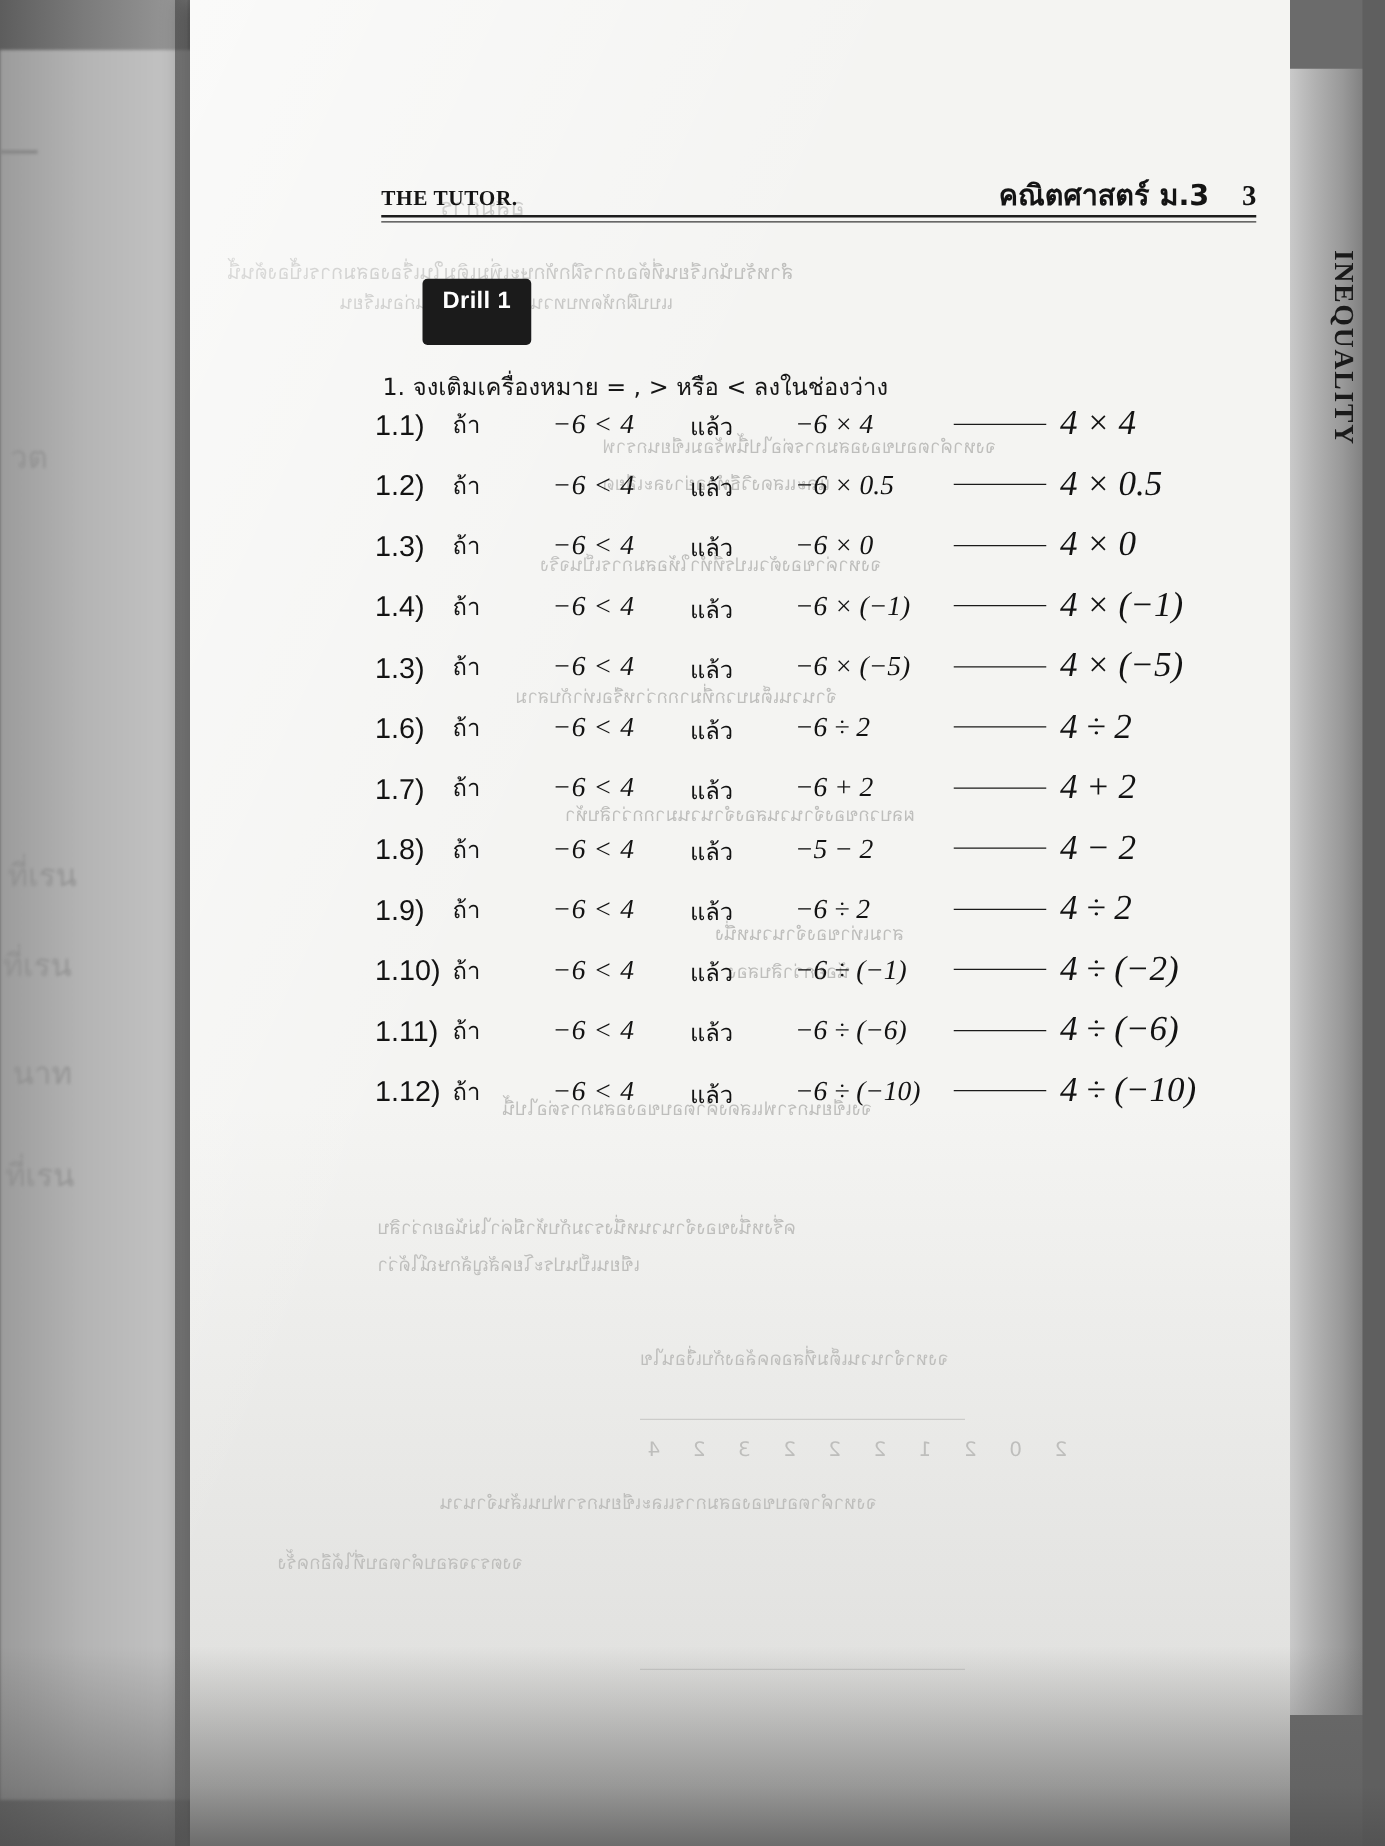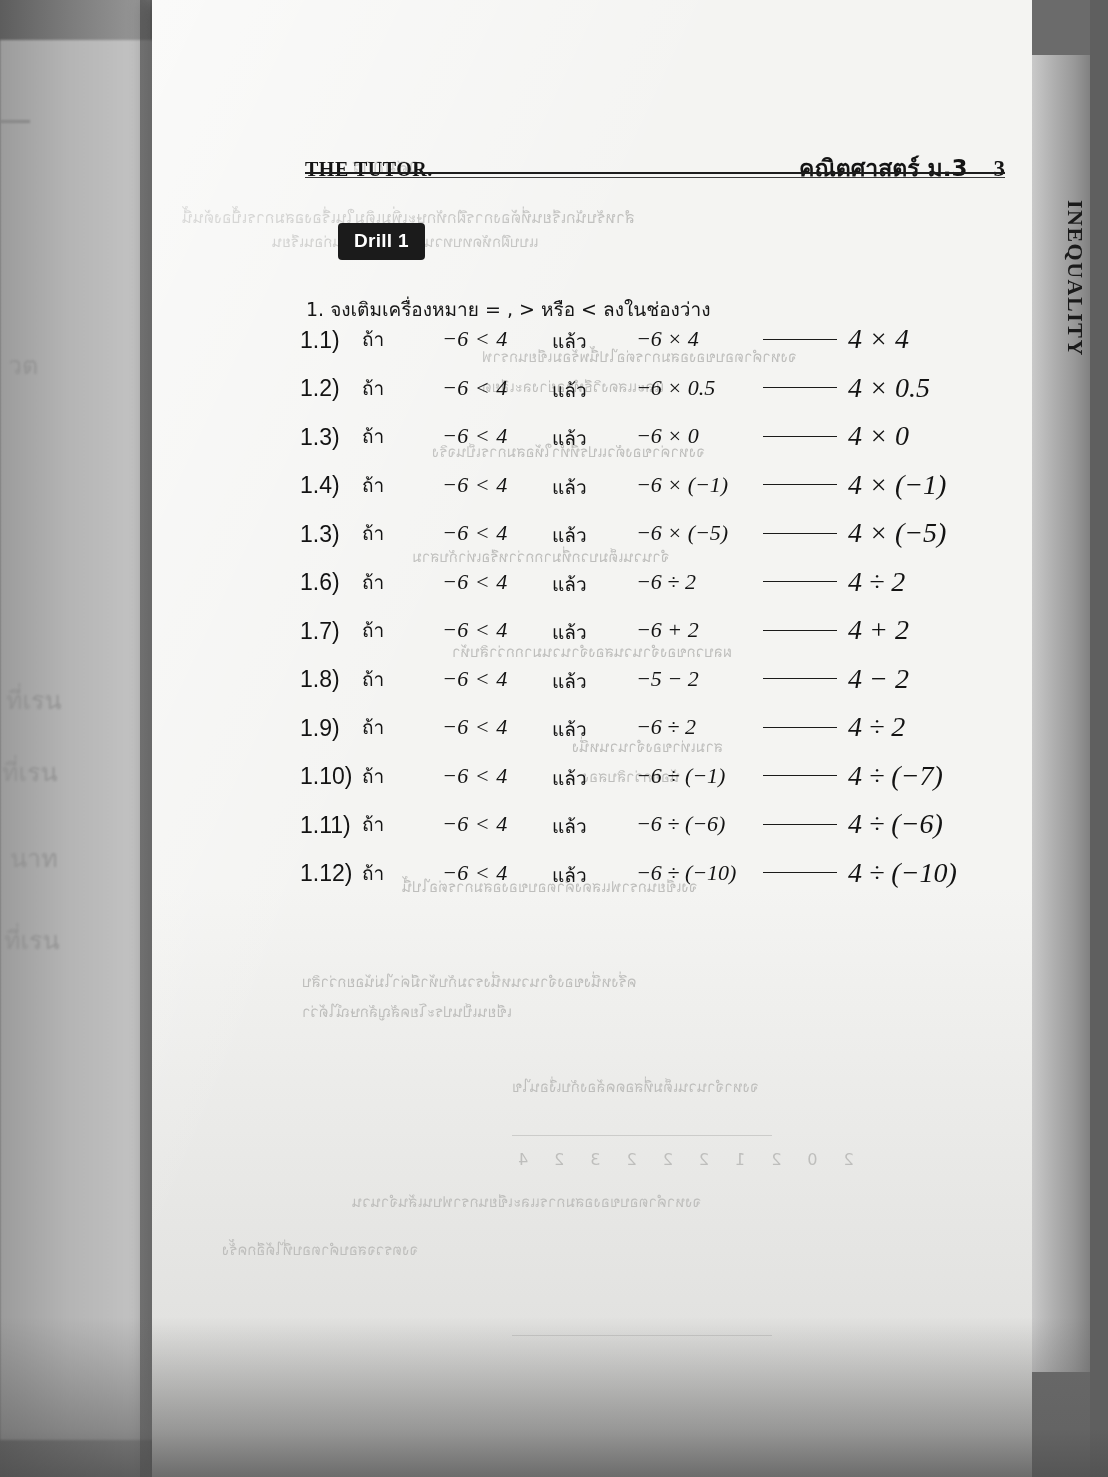--- a/index.html
+++ b/index.html
@@ -127,35 +127,34 @@
     left: 305px;
     top: 138px;
     width: 700px;
     display: flex;
     align-items: baseline;
     justify-content: space-between;
   }
   .brand {
     font-family: "Liberation Serif", serif;
     font-weight: bold;
-    font-size: 20px;
+    font-size: 17px;
     letter-spacing: .5px;
     color: #141414;
   }
   .head-right {
     display: flex;
     align-items: baseline;
     gap: 26px;
   }
   .subject {
     font-family: "DejaVu Sans", sans-serif;
     font-weight: bold;
     font-size: 23px;
     color: #141414;
-    margin-top: 12px;
   }
   .pageno {
     font-family: "Liberation Serif", serif;
     font-weight: bold;
     font-size: 23px;
     color: #141414;
   }
   .rule {
     position: absolute;
     left: 305px;
@@ -176,21 +175,21 @@
   
   .drill {
     position: absolute;
     left: 338px;
     top: 223px;
     background: #1b1b1b;
     color: #fff;
     font-family: "Liberation Sans", sans-serif;
     font-weight: bold;
     font-size: 19px;
-    padding: 7px 16px 8px;
+    padding: 7px 16px 24px;
     border-radius: 4px;
     letter-spacing: .3px;
   }
 
   
   .instruction {
     position: absolute;
     left: 306px;
     top: 294px;
     font-family: "DejaVu Sans", sans-serif;
@@ -462,21 +461,21 @@
 
     <div class="row">
       <span class="c-num">1.10)</span>
       <span class="c-if">ถ้า</span>
       <span class="c-cond">−6 &lt; 4</span>
       <span class="c-then">แล้ว</span>
       <span class="c-lhs">−6 ÷ (−1)</span>
       <span class="c-blank">
           <i></i>
         </span>
-      <span class="c-rhs">4 ÷ (−7)</span>
+      <span class="c-rhs">4 ÷ (−2)</span>
     </div>
 
     <div class="row">
       <span class="c-num">1.11)</span>
       <span class="c-if">ถ้า</span>
       <span class="c-cond">−6 &lt; 4</span>
       <span class="c-then">แล้ว</span>
       <span class="c-lhs">−6 ÷ (−6)</span>
       <span class="c-blank">
           <i></i>

